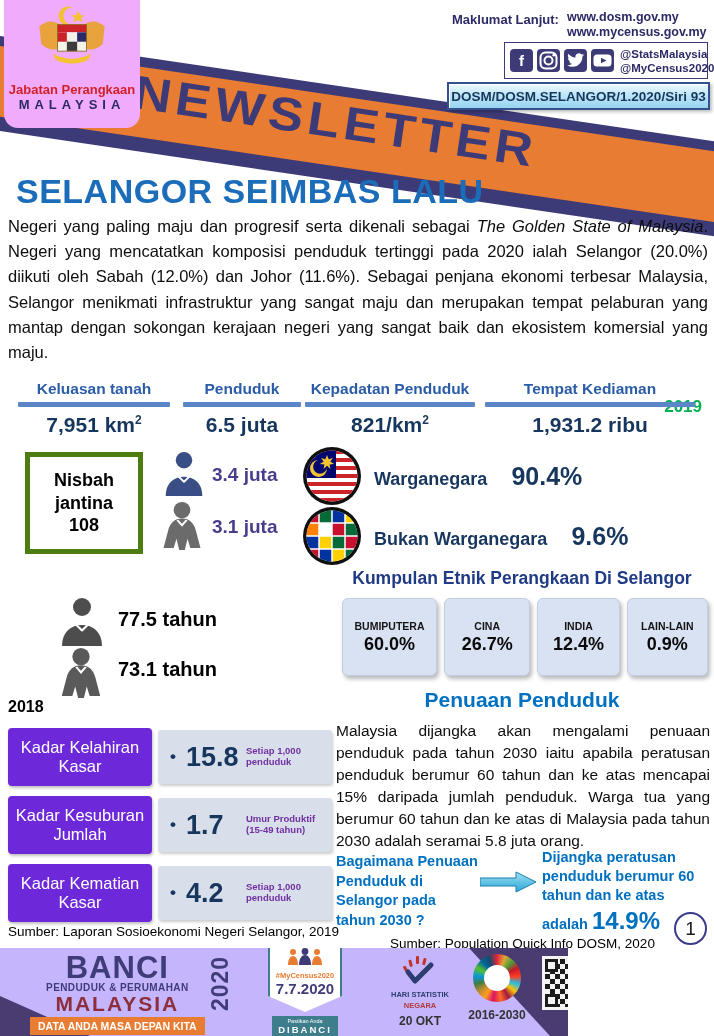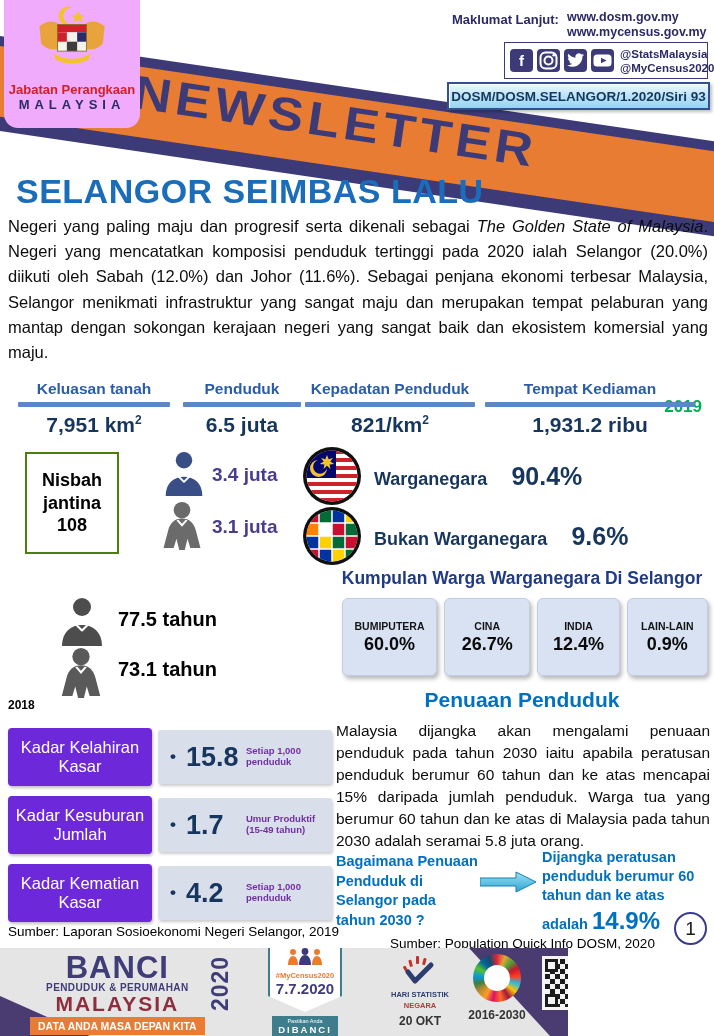--- a/index.html
+++ b/index.html
@@ -50,38 +50,38 @@
   .stat .lab { color:#2B5CA8; font-weight:bold; font-size:15.5px; }
   .stat .bar { height:5px; background:#5B87C8; margin:4px 0 6px 0; border-radius:1px; }
   .stat .val { color:#17365D; font-weight:bold; font-size:21px; }
   .stat sup { font-size:12px; }
   .st1 { left:18px;  width:152px; }
   .st2 { left:183px; width:118px; }
   .st3 { left:305px; width:170px; }
   .st4 { left:485px; width:210px; }
 
   
-  .nisbah-box { position:absolute; left:25px; top:452px; width:94px; height:102px; border:2px solid #4d7c0f;
+  .nisbah-box { position:absolute; left:25px; top:452px; width:118px; height:102px; border:5px solid #4d7c0f;
     display:flex; flex-direction:column; align-items:center; justify-content:center;
     font-size:18px; font-weight:bold; color:#000; line-height:1.25; }
   .person { position:absolute; }
   .p-male-blue { color:#3A4E86; }
   .p-female-gray { color:#6b6b6b; }
   .p-male-gray { color:#4d4d4d; }
   .p-female-gray2 { color:#5a5a5a; }
   .juta { position:absolute; color:#4A3C8C; font-weight:bold; font-size:19px; }
   .flag-circle { position:absolute; }
   .cit-line { position:absolute; color:#17365D; font-weight:bold; white-space:nowrap; }
   .cit-line .lbl { font-size:18px; }
   .cit-line .pct { font-size:25px; margin-left:24px; }
 
   
   .life-head { position:absolute; left:14px; top:574px; color:#1E4FA0; font-weight:bold; font-size:17.5px; }
   .life-val { position:absolute; color:#000; font-weight:bold; font-size:20px; }
-  .year-2018 { position:absolute; left:8px; top:698px; color:#000; font-weight:bold; font-size:12px;text-align:center; }
+  .year-2018 { position:absolute; left:8px; top:698px; color:#000; font-weight:bold; font-size:16px;text-align:center; }
 
   .rate-row { position:absolute; left:8px; width:324px; height:58px; }
   .rr1 { top:728px; } .rr2 { top:796px; } .rr3 { top:864px; }
   .rate-label { position:absolute; left:0; top:0; width:144px; height:100%; background:#6d28d9; border-radius:4px;
     color:#fff; font-size:16.5px; line-height:1.15; display:flex; align-items:center; justify-content:center;
     text-align:center; box-shadow:1px 2px 3px rgba(0,0,0,.25); }
   .rate-box { position:absolute; left:150px; right:0; top:2px; bottom:2px; background:#D9DEEB; border-radius:3px;
     display:flex; align-items:center; padding-left:12px; box-shadow:1px 2px 3px rgba(0,0,0,.2); }
   .rate-box .dot { color:#17365D; font-size:17px; font-weight:bold; }
   .rate-box .num { color:#17365D; font-size:27px; font-weight:bold; margin-left:10px; }
@@ -109,21 +109,21 @@
   .aging-arrow { position:absolute; left:480px; top:870px; }
   .aging-a { position:absolute; left:542px; top:848px; width:172px; color:#0070C0; font-weight:bold;
     font-size:14.5px; line-height:1.32; }
   .aging-a .big { font-size:24px; }
   .source-right { position:absolute; left:390px; top:936px; font-size:13.5px; color:#000; }
   .page-circle { position:absolute; left:674px; top:912px; width:33px; height:33px; border:2.5px solid #3A3A8C;
     border-radius:50%; background:#fff; display:flex; align-items:center; justify-content:center;
     font-size:19px; color:#1a1a1a; }
 
   
-  .footer { position:absolute; left:0; top:948px; width:568px; height:88px; background:#e5e5e5; overflow:hidden; }
+  .footer { position:absolute; left:0; top:948px; width:568px; height:88px; background:#c4b5fd; overflow:hidden; }
   .fw { position:absolute; background:#4A3B70; }
   .fw1 { left:0; bottom:0; width:90px; height:40px; clip-path:polygon(0 100%,0 0,100% 100%); }
   .fw2 { right:0; top:0; width:180px; height:88px; clip-path:polygon(45% 0,100% 0,100% 100%,90% 100%); }
   .banci { position:absolute; left:30px; top:6px; display:flex; }
   .banci-col { display:flex; flex-direction:column; align-items:center; }
   .banci-t  { color:#3F3C78; font-weight:900; font-size:31px; line-height:28px; letter-spacing:1px; }
   .banci-s  { color:#3F3C78; font-weight:bold; font-size:10px; letter-spacing:0.4px; }
   .banci-m  { color:#8C2E3B; font-weight:900; font-size:21px; line-height:21px; letter-spacing:2px; }
   .banci-y  { color:#3F3C78; font-weight:900; font-size:23px; letter-spacing:1px;
     writing-mode:vertical-rl; transform:rotate(180deg); margin-left:2px; height:58px; text-align:center; }
@@ -377,21 +377,21 @@
   <div class="rate-row rr3">
     <div class="rate-label">Kadar Kematian Kasar</div>
     <div class="rate-box">
       <span class="dot">•</span>
       <span class="num">4.2</span>
       <span class="note">Setiap 1,000 penduduk</span>
     </div>
   </div>
   <div class="source-left">Sumber: Laporan Sosioekonomi Negeri Selangor, 2019</div>
 
-  <div class="ethnic-head">Kumpulan Warga Warganegara Di Selangor</div>
+  <div class="ethnic-head">Kumpulan Etnik Perangkaan Di Selangor</div>
   <div class="cards">
     <div class="card c1">
       <span class="nm">BUMIPUTERA</span>
       <span class="pc">60.0%</span>
     </div>
     <div class="card c2">
       <span class="nm">CINA</span>
       <span class="pc">26.7%</span>
     </div>
     <div class="card c3">

